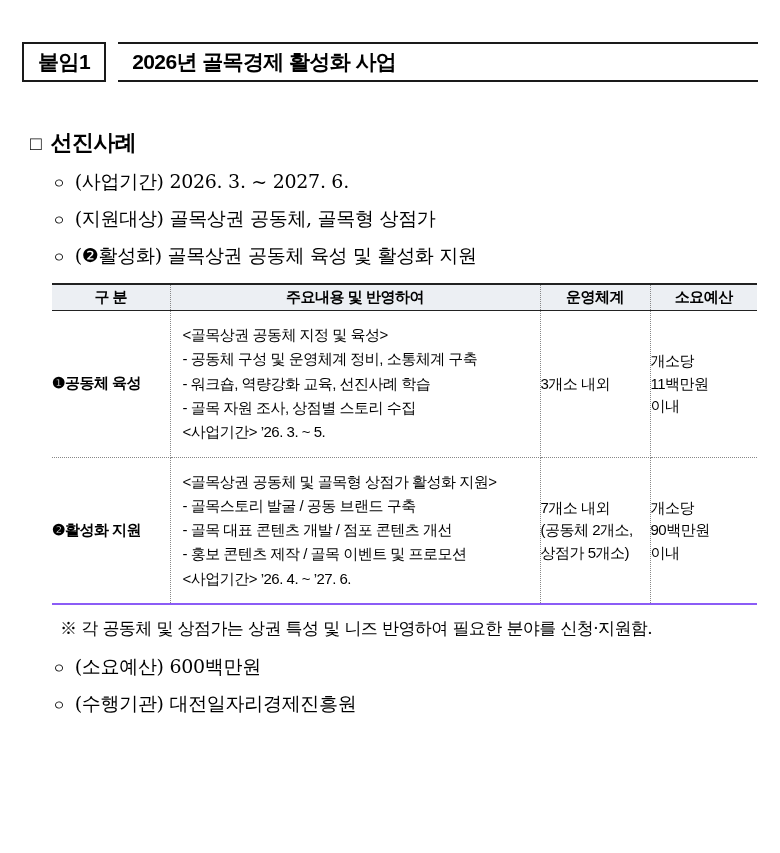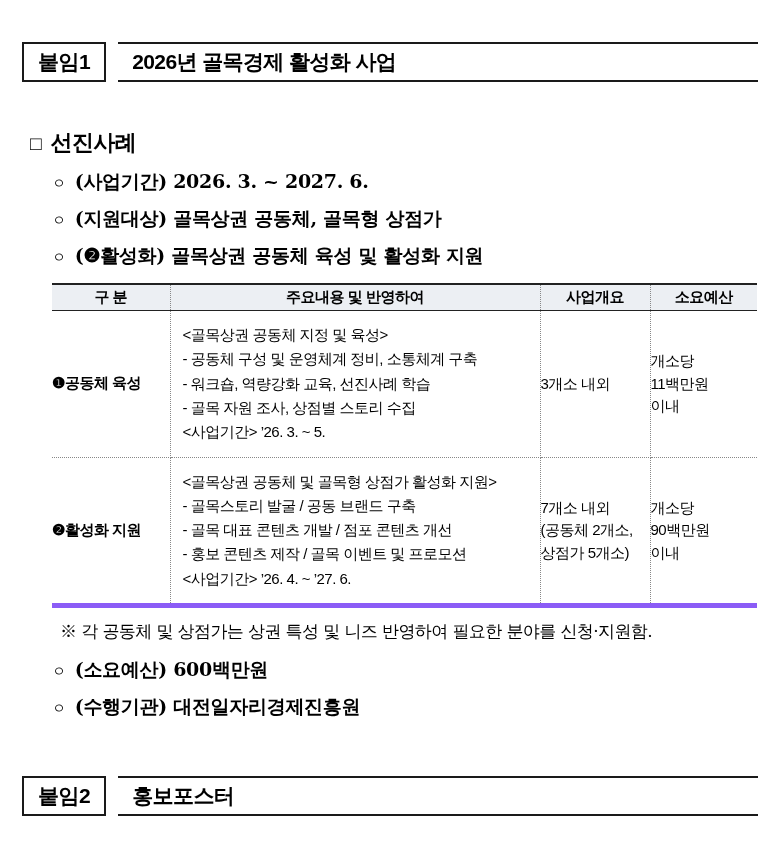--- a/index.html
+++ b/index.html
@@ -83,21 +83,21 @@
     margin-left: 30px;
     font-size: 19px;
     letter-spacing: -0.3px;
     font-family: "DejaVu Serif", serif;
   }
   .bullet-mark {
     font-size: 14px;
     margin-right: 9px;
     font-family: "Liberation Sans", sans-serif;
   }
-  .bullet-text { white-space: nowrap; font-weight: bold; }
+  .bullet-text { white-space: nowrap; }
 
   
   .tbl-wrap {
     margin: 14px 0 0 30px;
     width: 705px;
   }
   table.main-tbl {
     border-collapse: collapse;
     width: 705px;
     table-layout: fixed;
@@ -121,21 +121,21 @@
   table.main-tbl thead th:first-child { border-left: none; }
   table.main-tbl thead th:last-child { border-right: none; }
 
   table.main-tbl tbody td {
     border-bottom: 1px dotted #888;
     padding: 12px 0;
     font-size: 15px;
     letter-spacing: -0.5px;
   }
   table.main-tbl tbody tr:last-child td {
-    border-bottom: 5px solid #8b5cf6;
+    border-bottom: 2px solid #8b5cf6;
   }
   table.main-tbl tbody td:first-child { border-left: none; }
   table.main-tbl tbody td:last-child { border-right: none; }
 
   .c-name {
     text-align: left;
     font-weight: bold;
     font-size: 14.5px;
     letter-spacing: -1.2px;
   }
@@ -196,21 +196,21 @@
       <colgroup>
         <col style="width:118px">
         <col style="width:370px">
         <col style="width:110px">
         <col style="width:107px">
       </colgroup>
       <thead>
         <tr>
           <th>구 분</th>
           <th>주요내용 및 반영하여</th>
-          <th>사업개요</th>
+          <th>운영체계</th>
           <th>소요예산</th>
         </tr>
       </thead>
       <tbody>
         <tr>
           <td class="c-name">❶공동체 육성</td>
           <td class="c-detail">
             <div class="detail-line">&lt;골목상권 공동체 지정 및 육성&gt;</div>
             <div class="detail-line"> - 공동체 구성 및 운영체계 정비, 소통체계 구축</div>
             <div class="detail-line"> - 워크숍, 역량강화 교육, 선진사례 학습</div>
@@ -254,20 +254,14 @@
 
   <div class="bullet-line" style="margin-top:14px">
     <span class="bullet-mark">ㅇ</span>
     <span class="bullet-text">(소요예산) 600백만원</span>
   </div>
   <div class="bullet-line">
     <span class="bullet-mark">ㅇ</span>
     <span class="bullet-text">(수행기관) 대전일자리경제진흥원</span>
   </div>
 
-  <div class="attach-row bottom">
-    <div class="attach-tag">붙임2</div>
-    <div class="attach-title-wrap">
-      <span class="attach-title">홍보포스터</span>
-    </div>
-  </div>
 
 </div>
 
 </body></html>

